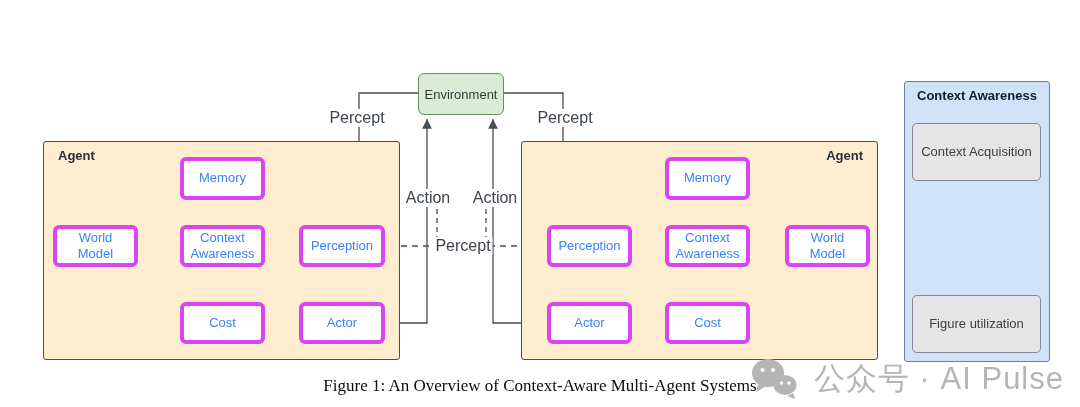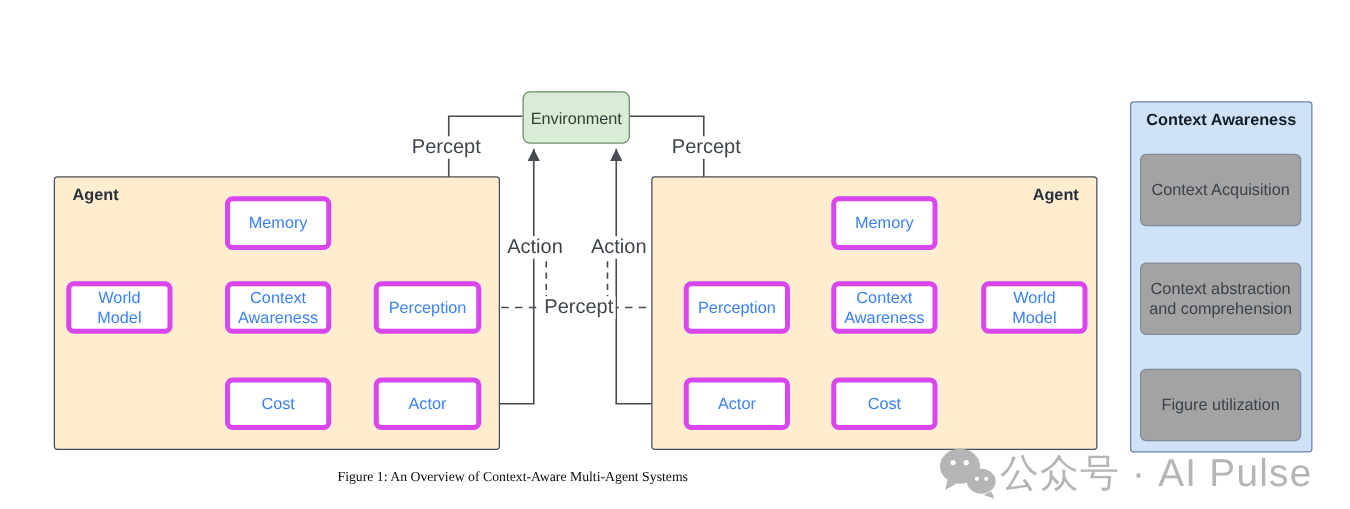--- a/index.html
+++ b/index.html
@@ -94,49 +94,49 @@
     width: 100%;
     text-align: center;
     font-size: 13px;
     font-weight: bold;
     color: #141e2b;
   }
   .panel-step {
     position: absolute;
     left: 8px;
     width: 129px; height: 58px;
-    background: #a3a3a3;
+    background: #e5e5e5;
     border: 1px solid #828a98;
     border-radius: 5px;
     box-sizing: border-box;
     display: flex;
     align-items: center;
     justify-content: center;
     text-align: center;
     font-size: 13px;
     line-height: 1.25;
     color: #3a4148;
     padding: 2px 4px;
   }
   .caption {
     position: absolute;
     left: 270px; top: 358px;
     width: 540px;
-    text-align: left;
+    text-align: center;
     font-family: "Liberation Serif", serif;
-    font-size: 11px;
+    font-size: 17px;
     color: #0b0b0b;
     white-space: nowrap;
   }
   .watermark {
     position: absolute;
     left: 748px; top: 338px;
     display: flex;
     align-items: center;
-    gap: 0;
+    gap: 14px;
     color: #b5b5b5;
   }
   .watermark-text {
     font-size: 31px;
     letter-spacing: 1px;
     white-space: nowrap;
   }
 </style>
 </head>
 <body>
@@ -215,21 +215,20 @@
   <div class="edge-label" style="left:357px; top:100px;">Percept</div>
   <div class="edge-label" style="left:565px; top:100px;">Percept</div>
   <div class="edge-label" style="left:428px; top:180px;">Action</div>
   <div class="edge-label" style="left:495px; top:180px;">Action</div>
   <div class="edge-label" style="left:463px; top:228px;">Percept</div>
 
   <div class="panel">
     <div class="panel-title">Context Awareness</div>
   </div>
   <div class="panel-step" style="left:912px; top:105px;">Context Acquisition</div>
-  <div class="panel-step" style="left:912px; top:192px;">Context abstraction and comprehension</div>
   <div class="panel-step" style="left:912px; top:277px;">Figure utilization</div>
 
   <div class="caption">Figure 1: An Overview of Context-Aware Multi-Agent Systems</div>
 
   <div class="watermark">
     <span style="display:inline-block; line-height:0;">
       <svg width="52" height="46" viewBox="0 0 52 46" xmlns="http://www.w3.org/2000/svg">
         <ellipse cx="20" cy="17" rx="16" ry="14" fill="#b5b5b5"></ellipse>
         <path d="M10 28 L8 36 L17 31 z" fill="#b5b5b5"></path>
         <circle cx="14.5" cy="14" r="2.1" fill="#ffffff"></circle>

